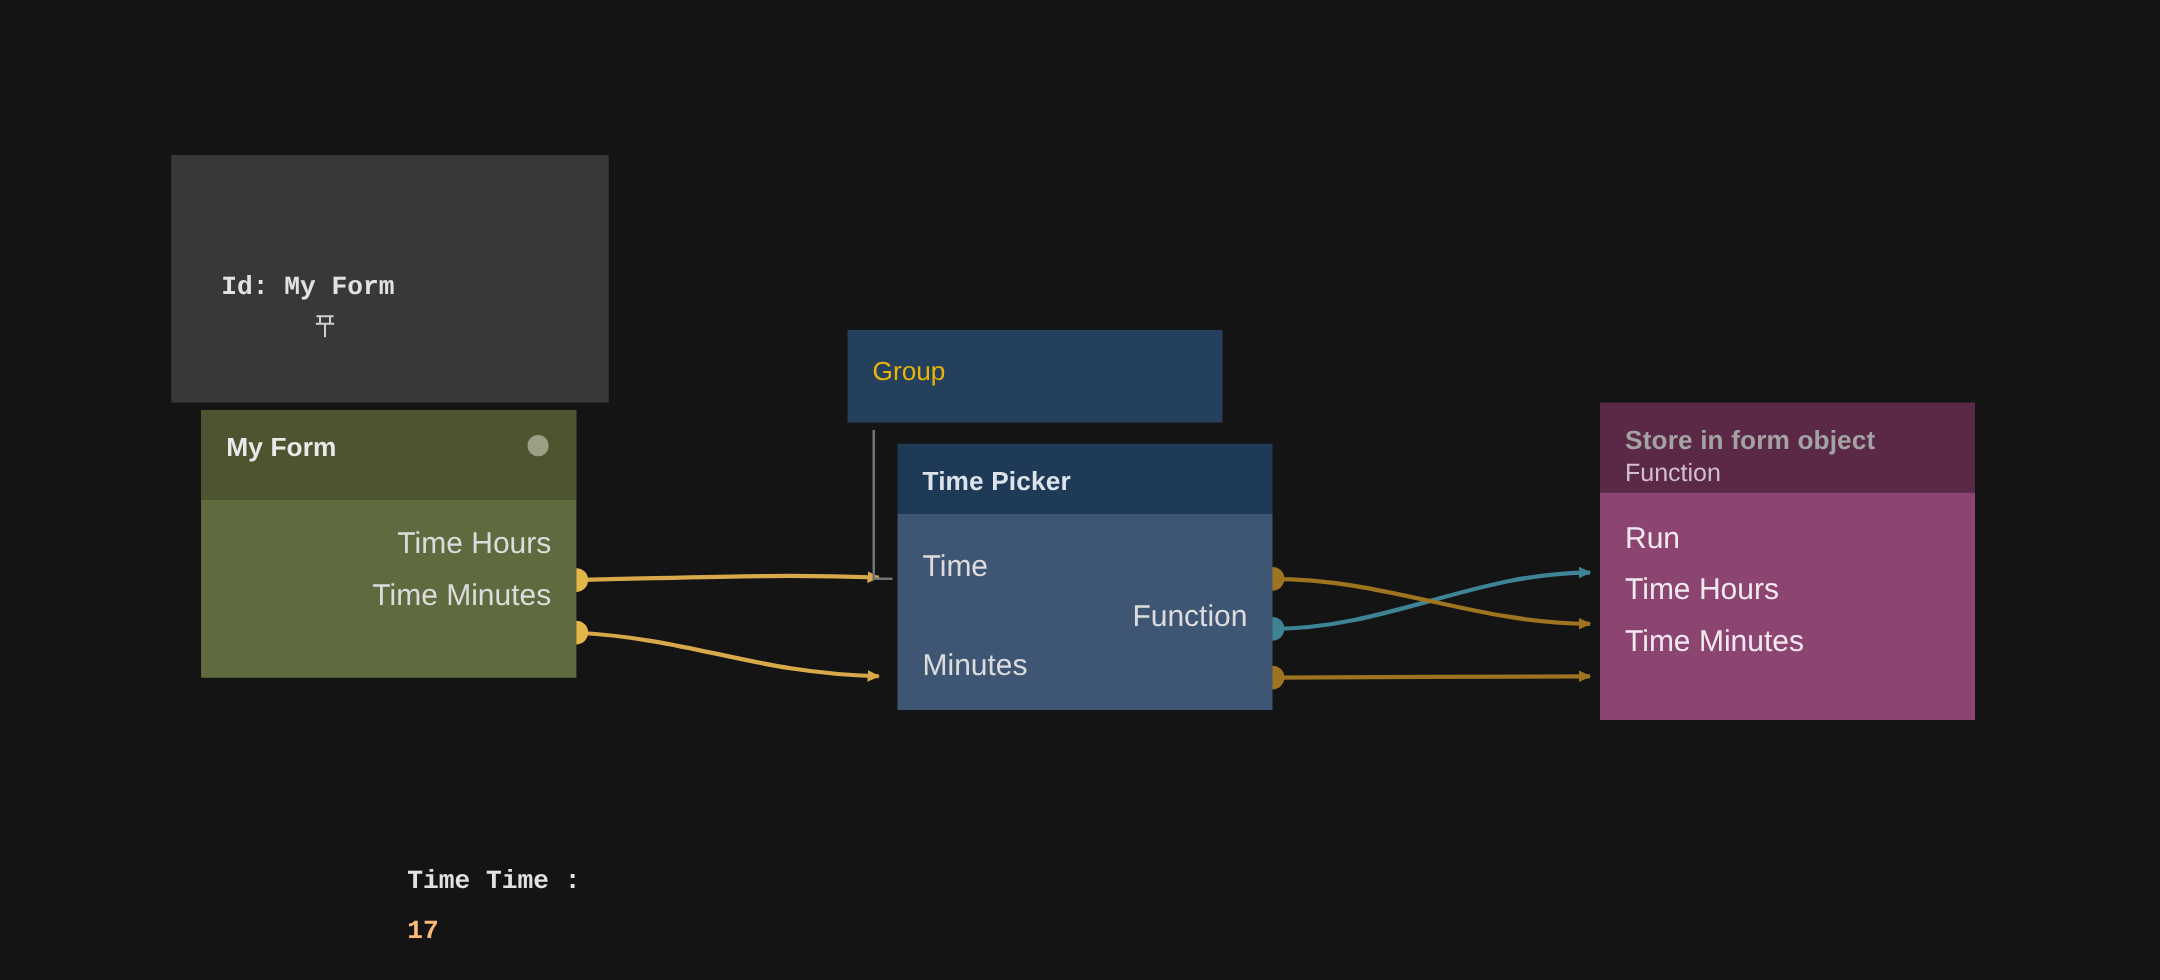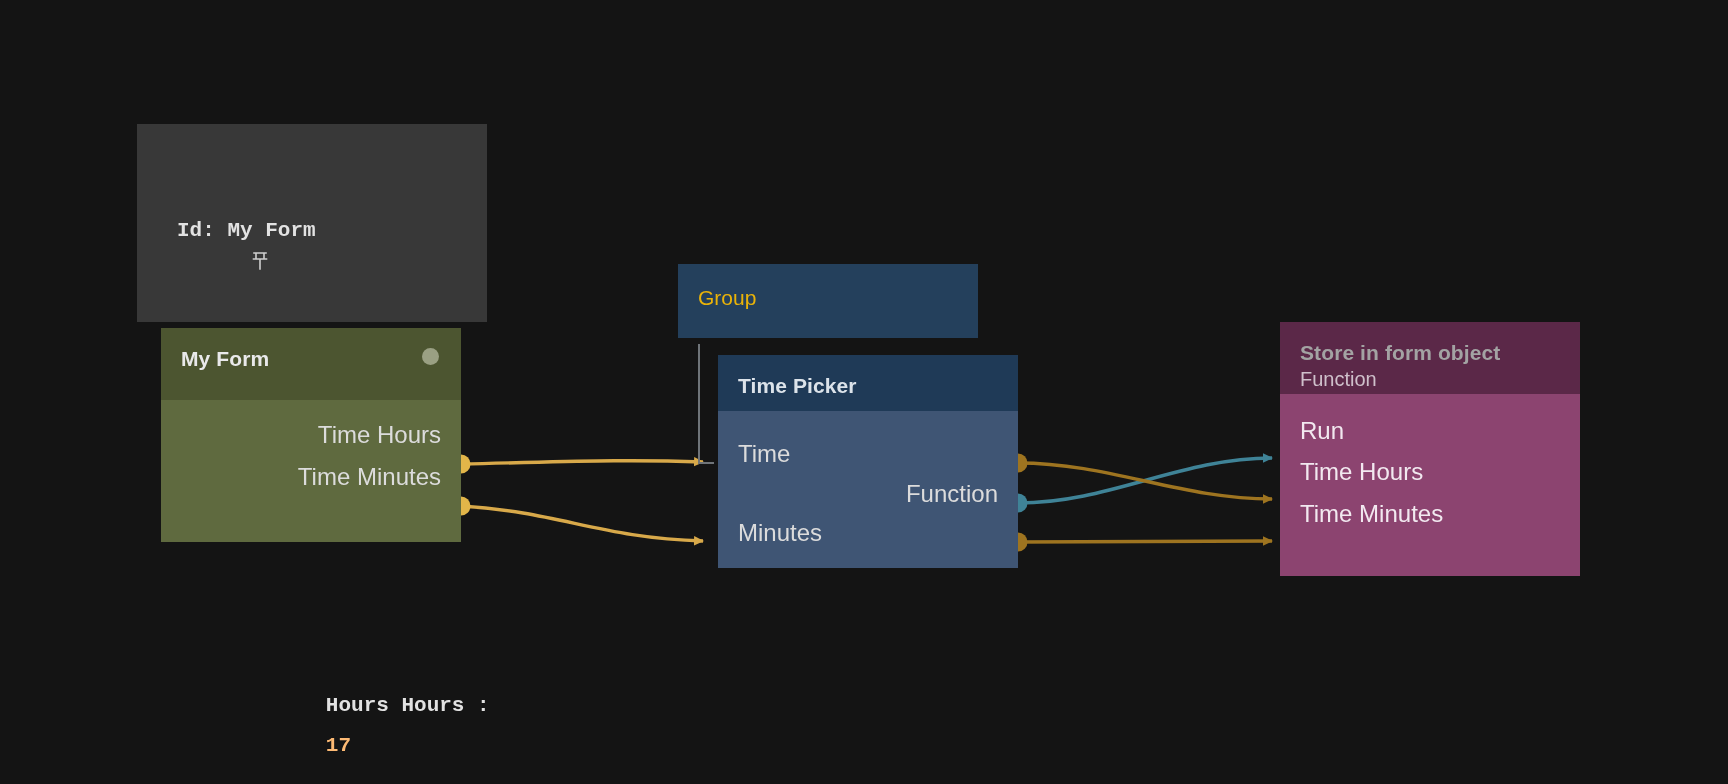--- a/index.html
+++ b/index.html
@@ -191,21 +191,21 @@
         </svg>
       </span>
       <span>Id: My Form</span>
     </div>
     <div class="insp-body">
       <div class="guide"></div>
       <div>
         <span class="tri"></span><span class="brace-open">{</span>
       </div>
       <div class="kv">
-        <span>Hours Hours :</span>
+        <span>Time Time :</span>
         <span class="kvnum">17</span>
       </div>
       
       
     </div>
   </div>
 
   <div class="node" id="node-myform">
     <div class="node-title">
       <div class="tname">My Form</div>

